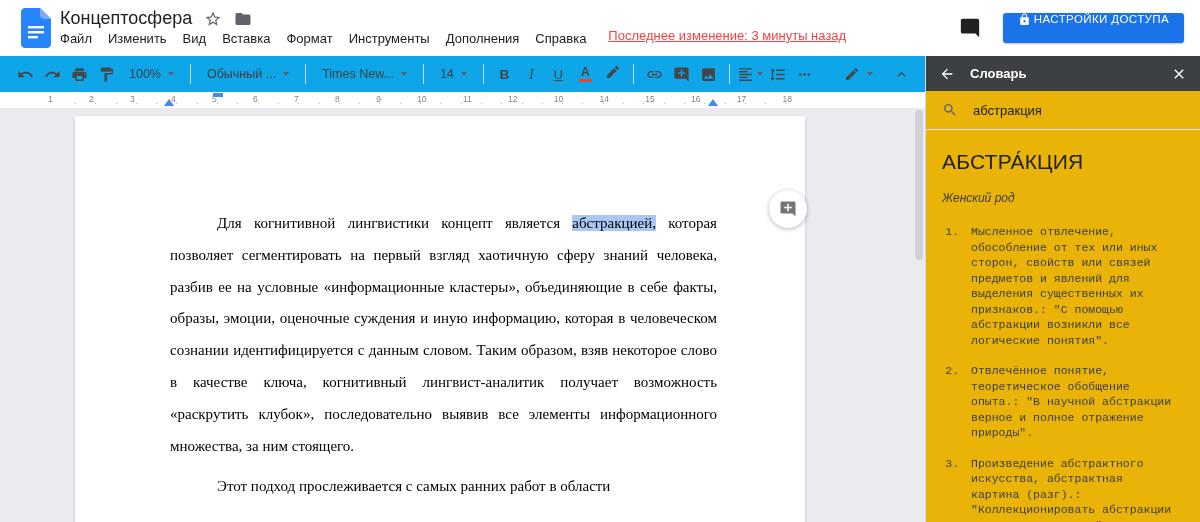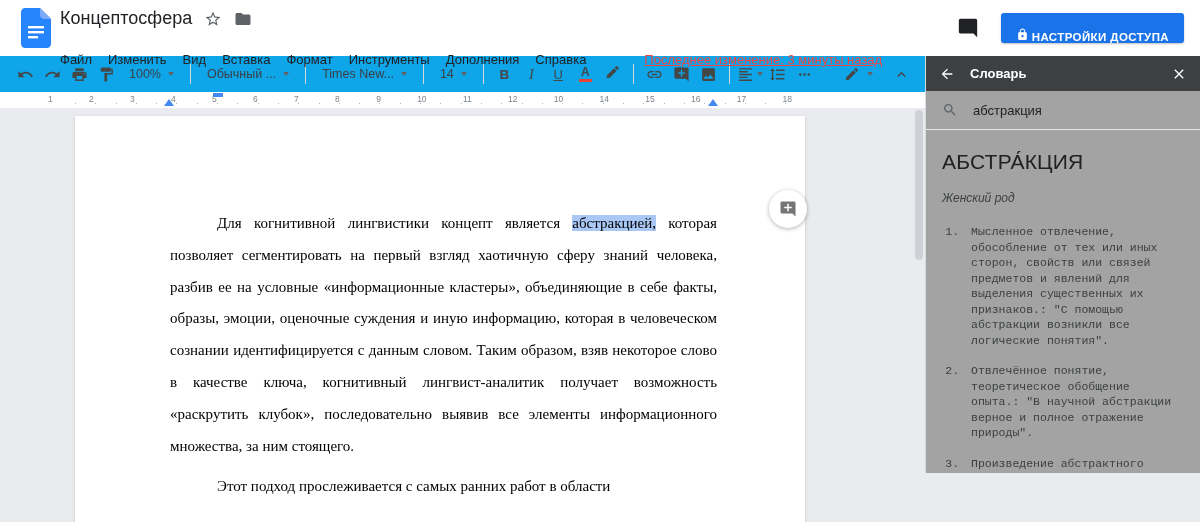--- a/index.html
+++ b/index.html
@@ -5,27 +5,27 @@
   html,body{margin:0;padding:0;}
   body{width:1200px;height:522px;overflow:hidden;font-family:"Liberation Sans", sans-serif;background:#fff;}
   .app{position:relative;width:1200px;height:522px;background:#e9ebee;overflow:hidden;}
 
   
   .topbar{position:absolute;top:0;left:0;width:1200px;height:56px;background:#fff;z-index:6;}
   .logo{position:absolute;left:21px;top:8px;width:30px;height:40px;cursor:pointer;}
   .title-row{position:absolute;left:60px;top:8px;display:flex;align-items:center;gap:12px;text-align:center;}
   .doc-title{font-size:18px;color:#202124;cursor:text;}
   .mini-icon svg{width:18px;height:18px;fill:#5f6368;display:block;}
-  .menubar{position:absolute;left:52px;top:49px;display:flex;align-items:center;font-size:13px;color:#202124;gap:36px;}
+  .menubar{position:absolute;left:52px;top:28px;display:flex;align-items:flex-start;font-size:13px;color:#202124;}
   .menus{display:flex;list-style:none;margin:0;padding:0;}
   .menus li{padding:3px 8px;cursor:pointer;border-radius:2px;}
   .last-edit{margin-left:14px;color:#ef4444;text-decoration:underline;cursor:pointer;white-space:nowrap;}
   .topbar-right{position:absolute;right:16px;top:13px;display:flex;align-items:center;gap:22px;}
   .comment-top svg{width:22px;height:22px;fill:#202124;display:block;cursor:pointer;}
-  .share-btn{display:flex;align-items:flex-end;gap:3px;background:#1a73e8;color:#fff;border:none;border-radius:3px;height:30px;padding:0 15px;font-size:11.5px;font-weight:bold;letter-spacing:.4px;font-family:"Liberation Sans", sans-serif;cursor:pointer;box-shadow:0 1px 2px rgba(0,0,0,.25);}
+  .share-btn{display:flex;align-items:flex-start;gap:3px;background:#1a73e8;color:#fff;border:none;border-radius:3px;height:30px;padding:0 15px;font-size:11.5px;font-weight:normal;letter-spacing:.4px;font-family:"Liberation Sans", sans-serif;cursor:pointer;box-shadow:0 1px 2px rgba(0,0,0,.25);}
   .share-btn svg{width:13px;height:13px;fill:#fff;}
 
   
   .toolbar{position:absolute;top:56px;left:0;width:925px;height:36px;background:#0ea5e9;display:flex;align-items:center;padding-left:12px;box-sizing:border-box;}
   .tbtn{min-width:27px;height:26px;display:flex;align-items:center;justify-content:center;border:none;background:transparent;border-radius:2px;cursor:pointer;color:#444746;padding:0;font-family:"Liberation Sans", sans-serif;}
   .tbtn svg{width:17px;height:17px;fill:#444746;display:block;}
   .flip{transform:scaleX(-1);}
   .tb-sep{width:1px;height:20px;background:#d5d8db;margin:0 7px;}
   .tb-dd{display:flex;align-items:center;gap:7px;padding:0 9px;height:26px;cursor:pointer;color:#3c4043;font-size:12.5px;border-radius:2px;white-space:nowrap;}
   .caret{width:0;height:0;border-left:3.5px solid transparent;border-right:3.5px solid transparent;border-top:4px solid #5f6368;}
@@ -50,21 +50,21 @@
   .page{position:absolute;left:75px;top:8px;width:730px;height:620px;background:#fff;box-shadow:0 1px 3px rgba(0,0,0,.16);box-sizing:border-box;padding:92px 88px 40px 95px;cursor:text;}
   .page p{margin:0;font-family:"Liberation Serif", serif;font-size:15px;line-height:31.8px;color:#000;text-align:justify;text-indent:47px;}
   .page p + p{margin-top:9px;}
   .hl{background:#a9c8f5;}
   .add-comment-fab{position:absolute;left:769px;top:82px;width:38px;height:38px;background:#fff;border-radius:50%;box-shadow:0 1px 4px rgba(0,0,0,.3);display:flex;align-items:center;justify-content:center;cursor:pointer;}
   .add-comment-fab svg{width:18px;height:18px;fill:#757575;}
   .doc-scrollbar{position:absolute;right:1px;top:2px;width:10px;height:408px;}
   .doc-scrollbar .thumb{width:8px;height:150px;background:#ced1d5;border-radius:5px;margin:0 auto;cursor:pointer;}
 
   
-  .sidebar{position:absolute;top:56px;left:925px;width:275px;height:417px;background:#a3a3a3;border-left:1px solid #d8dbde;box-sizing:border-box;display:flex;flex-direction:column;z-index:7;}
+  .sidebar{position:absolute;top:56px;left:925px;width:275px;height:466px;background:#eab308;border-left:1px solid #d8dbde;box-sizing:border-box;display:flex;flex-direction:column;z-index:7;}
   .sb-header{height:35px;flex:0 0 35px;background:#3c4043;color:#fff;display:flex;align-items:center;padding:0 13px;gap:15px;}
   .sb-header .hicon{display:flex;cursor:pointer;}
   .sb-header svg{width:16px;height:16px;fill:#fff;display:block;}
   .sb-title{flex:1;font-size:13px;font-weight:bold;}
   .sb-search{height:38px;flex:0 0 38px;display:flex;align-items:center;gap:13px;padding:0 16px;border-bottom:1px solid #e4e7ea;}
   .sb-search svg{width:16px;height:16px;fill:#5f6368;flex:0 0 16px;}
   .sb-search input{border:none;outline:none;font-size:13px;color:#202124;font-family:"Liberation Sans", sans-serif;flex:1;background:transparent;}
   .sb-content{padding:20px 16px 10px;flex:1;overflow:hidden;}
   .word{font-size:21px;color:#202124;letter-spacing:.2px;}
   .gender{margin-top:17px;font-size:12px;font-style:italic;color:#3c4043;}

